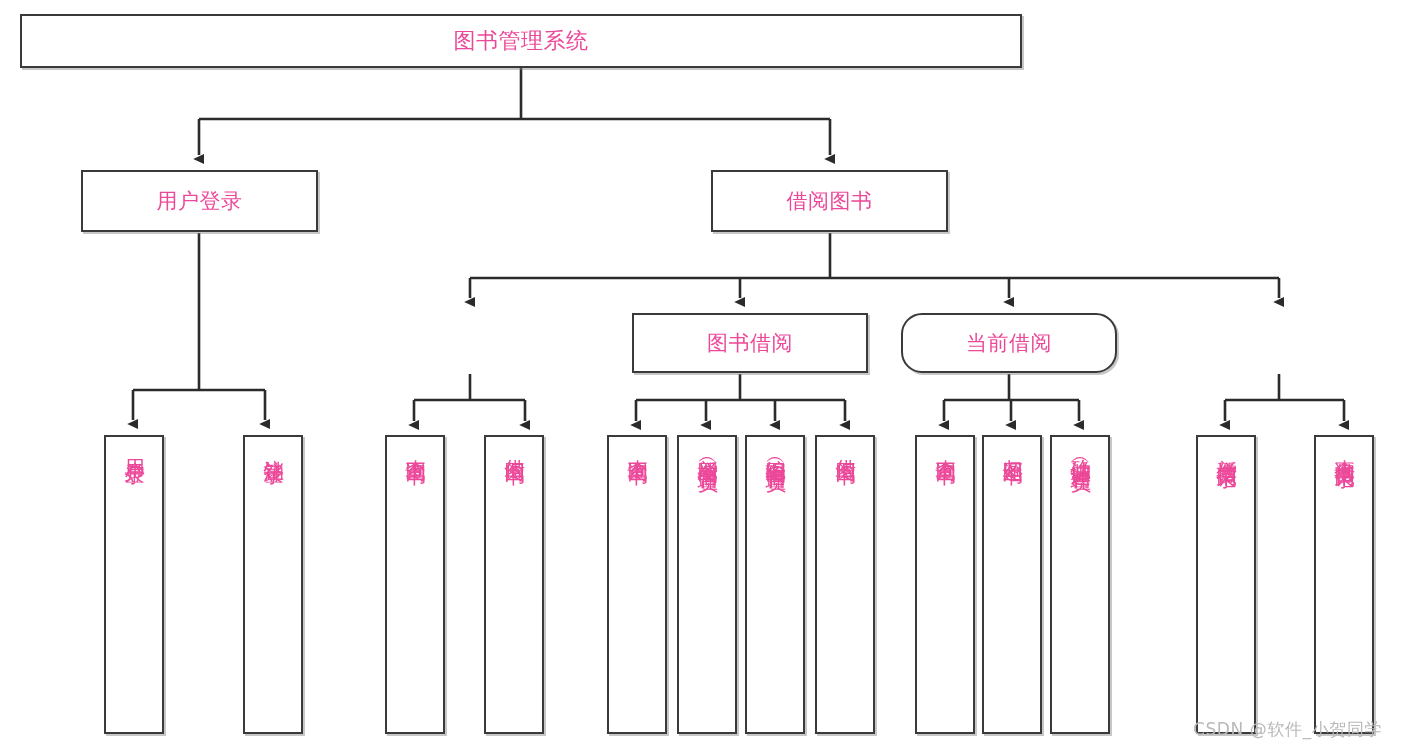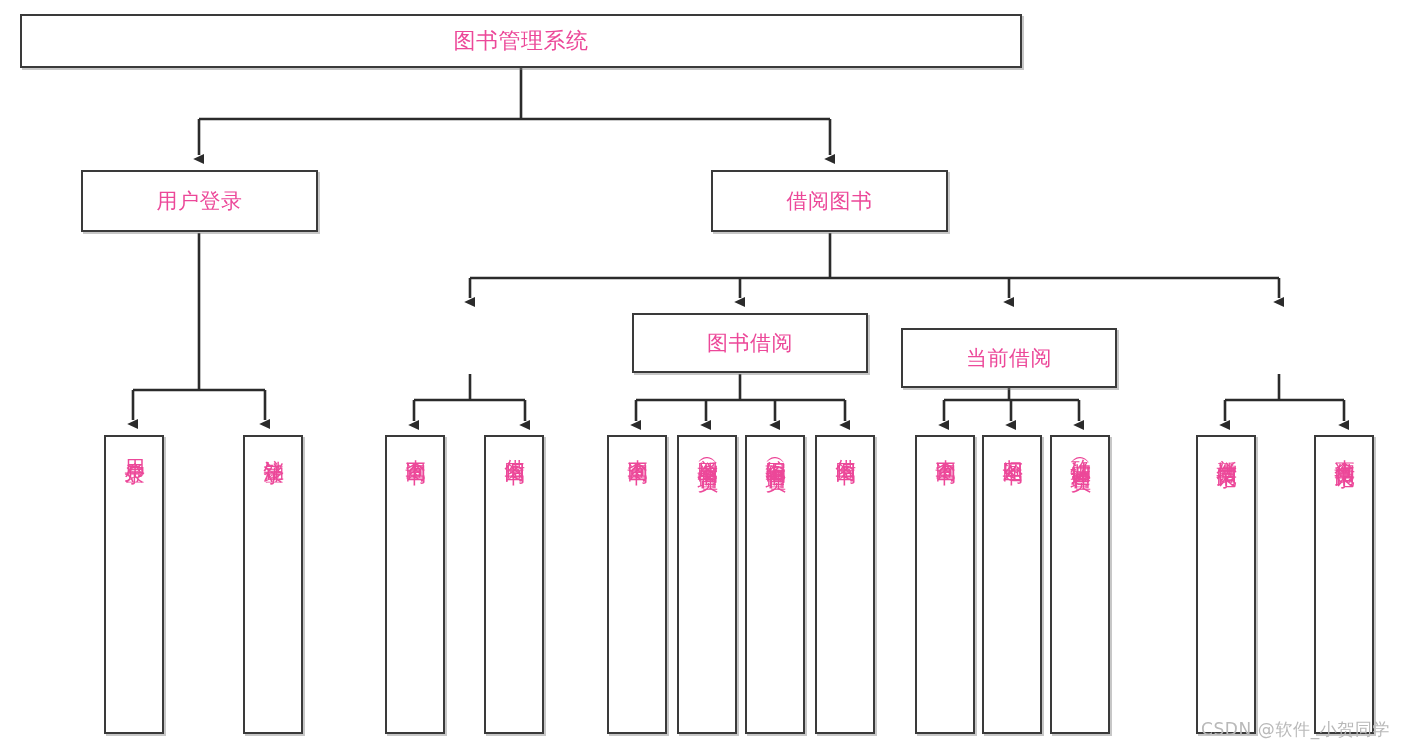--- a/index.html
+++ b/index.html
@@ -61,21 +61,20 @@
     letter-spacing: 2px;
     line-height: 1.05;
     white-space: nowrap;
   }
   .watermark {
     position: absolute;
     color: #b9b9b9;
     font-size: 17px;
     white-space: nowrap;
     letter-spacing: 0.6px;
-    margin-left: 8px;
   }
 </style>
 </head>
 <body>
 
 <div id="diagram-root">
 
   <svg id="connectors" viewBox="0 0 1405 747" xmlns="http://www.w3.org/2000/svg">
     <defs>
       <marker id="arrow" markerWidth="10" markerHeight="11" refX="1" refY="5.2" orient="auto" markerUnits="userSpaceOnUse">
@@ -135,21 +134,21 @@
   <div class="node level2" style="left:81px; top:170px; width:237px; height:62px;">
     <span class="label">用户登录</span>
   </div>
   <div class="node level2" style="left:711px; top:170px; width:237px; height:62px;">
     <span class="label">借阅图书</span>
   </div>
 
   <div class="node level3" style="left:632px; top:313px; width:236px; height:60px;">
     <span class="label">图书借阅</span>
   </div>
-  <div class="node level3" style="left:901px; top:328px; width:216px; height:60px;">
+  <div class="node level3" style="left:901px; top:313px; width:216px; height:60px;border-radius:21px;">
     <span class="label">当前借阅</span>
   </div>
 
   <div class="node leaf" style="left:104px; top:435px; width:60px; height:299px;">
     <span class="label">用户登录</span>
   </div>
   <div class="node leaf" style="left:243px; top:435px; width:60px; height:299px;">
     <span class="label">注销登录</span>
   </div>
 

